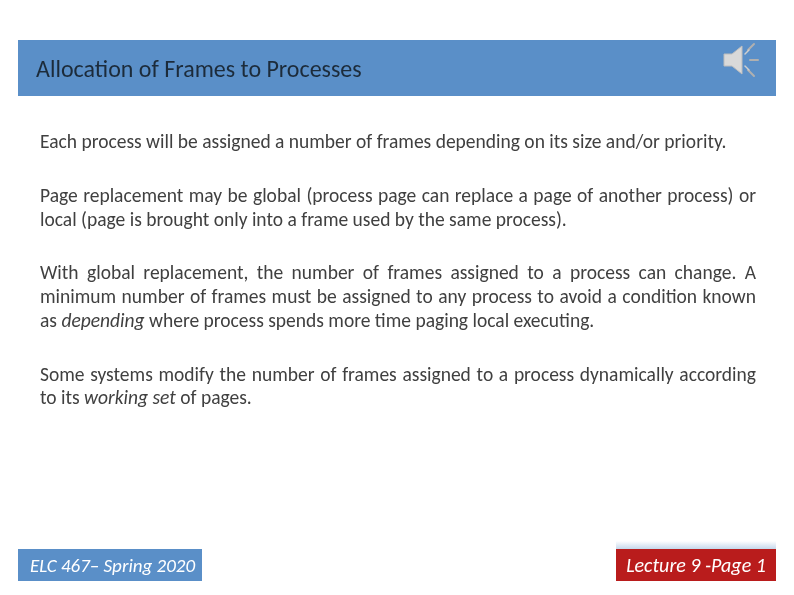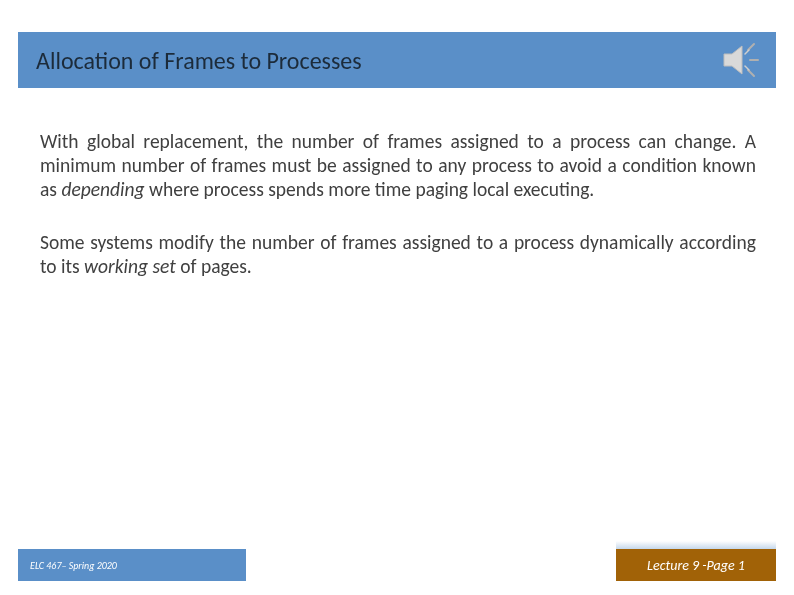--- a/index.html
+++ b/index.html
@@ -1,25 +1,25 @@
 <!DOCTYPE html>
 <html><head>
 <meta charset="utf-8">
 <style>
   * { box-sizing: border-box; margin: 0; padding: 0; }
   html, body { width: 794px; height: 595px; font-family: Calibri, 'Segoe UI', Arial, sans-serif; background: #fff; color: #3f3f3f; overflow: hidden; }
   .slide { position: relative; width: 794px; height: 595px; background: #fff; }
-  .title-bar { position: absolute; left: 18px; top: 32px; width: 758px; height: 56px; background: #5a8fc8; display: flex; align-items: center; padding-left: 18px; }
+  .title-bar { position: absolute; left: 18px; top: 40px; width: 758px; height: 56px; background: #5a8fc8; display: flex; align-items: center; padding-left: 18px; }
   .title-bar h1 { font-size: 24px; font-weight: 400; color: #1c2b3a; }
   .speaker-icon { position: absolute; right: 28px; top: 36px; width: 48px; height: 48px; }
   .content { position: absolute; left: 40px; top: 130px; width: 716px; }
   .para { font-size: 19.5px; line-height: 1.22; color: #404040; text-align: justify; margin-bottom: 30px; font-weight: 400; }
   .para em.i { font-style: italic; }
-  .footer-left { position: absolute; left: 18px; bottom: 14px; width: 228px; height: 32px; background: #5a8fc8; display: flex; align-items: center; padding-left: 12px; color: #fff; font-style: italic; font-size: 10px; }
-  .footer-right { position: absolute; right: 18px; bottom: 14px; width: 160px; height: 32px; background: #a16207; display: flex; align-items: center; justify-content: center; color: #fff; font-style: italic; font-size: 14px; }
+  .footer-left { position: absolute; left: 18px; bottom: 14px; width: 184px; height: 32px; background: #5a8fc8; display: flex; align-items: center; padding-left: 12px; color: #fff; font-style: italic; font-size: 19px; }
+  .footer-right { position: absolute; right: 18px; bottom: 14px; width: 160px; height: 32px; background: #b91c1c; display: flex; align-items: center; justify-content: center; color: #fff; font-style: italic; font-size: 20px; }
   .footer-right-fade { position: absolute; right: 18px; bottom: 46px; width: 160px; height: 8px; background: linear-gradient(to bottom, rgba(90,143,200,0), rgba(90,143,200,0.35)); }
 </style>
 </head>
 <body>
 
 <div class="slide">
 
   <div class="title-bar">
     <h1>Allocation of Frames to Processes</h1>
   </div>
@@ -29,20 +29,22 @@
       <polygon points="6,18 14,18 24,10 24,38 14,30 6,30" fill="#d9d9d9" stroke="#bdbdbd" stroke-width="1"></polygon>
       <line x1="30" y1="14" x2="36" y2="8" stroke="#b0b0b0" stroke-width="2" stroke-linecap="round"></line>
       <line x1="32" y1="24" x2="40" y2="24" stroke="#b0b0b0" stroke-width="2" stroke-linecap="round"></line>
       <line x1="30" y1="34" x2="36" y2="40" stroke="#b0b0b0" stroke-width="2" stroke-linecap="round"></line>
       <line x1="27" y1="18" x2="31" y2="14" stroke="#cfcfcf" stroke-width="1.5" stroke-linecap="round"></line>
       <line x1="27" y1="30" x2="31" y2="34" stroke="#cfcfcf" stroke-width="1.5" stroke-linecap="round"></line>
     </svg>
   </div>
 
   <div class="content">
+    <p class="para">Each process will be assigned a number of frames depending on its size and/or priority.</p>
+    <p class="para">Page replacement may be global (process page can replace a page of another process) or local (page is brought only into a frame used by the same process).</p>
     <p class="para"><span>With global replacement, the number of frames assigned to a process can change.  A minimum number of frames must be assigned to any process to avoid a condition known as </span><em class="i">depending</em><span> where process spends more time paging local executing.</span></p>
     <p class="para" style="margin-bottom:8px"><span>Some systems modify the number of frames assigned to a process dynamically according to its </span><em class="i">working set</em><span> of pages.</span></p>
   </div>
 
   <div class="footer-left">
     <span>ELC 467– Spring 2020</span>
   </div>
 
   <div class="footer-right-fade"></div>
   <div class="footer-right">

